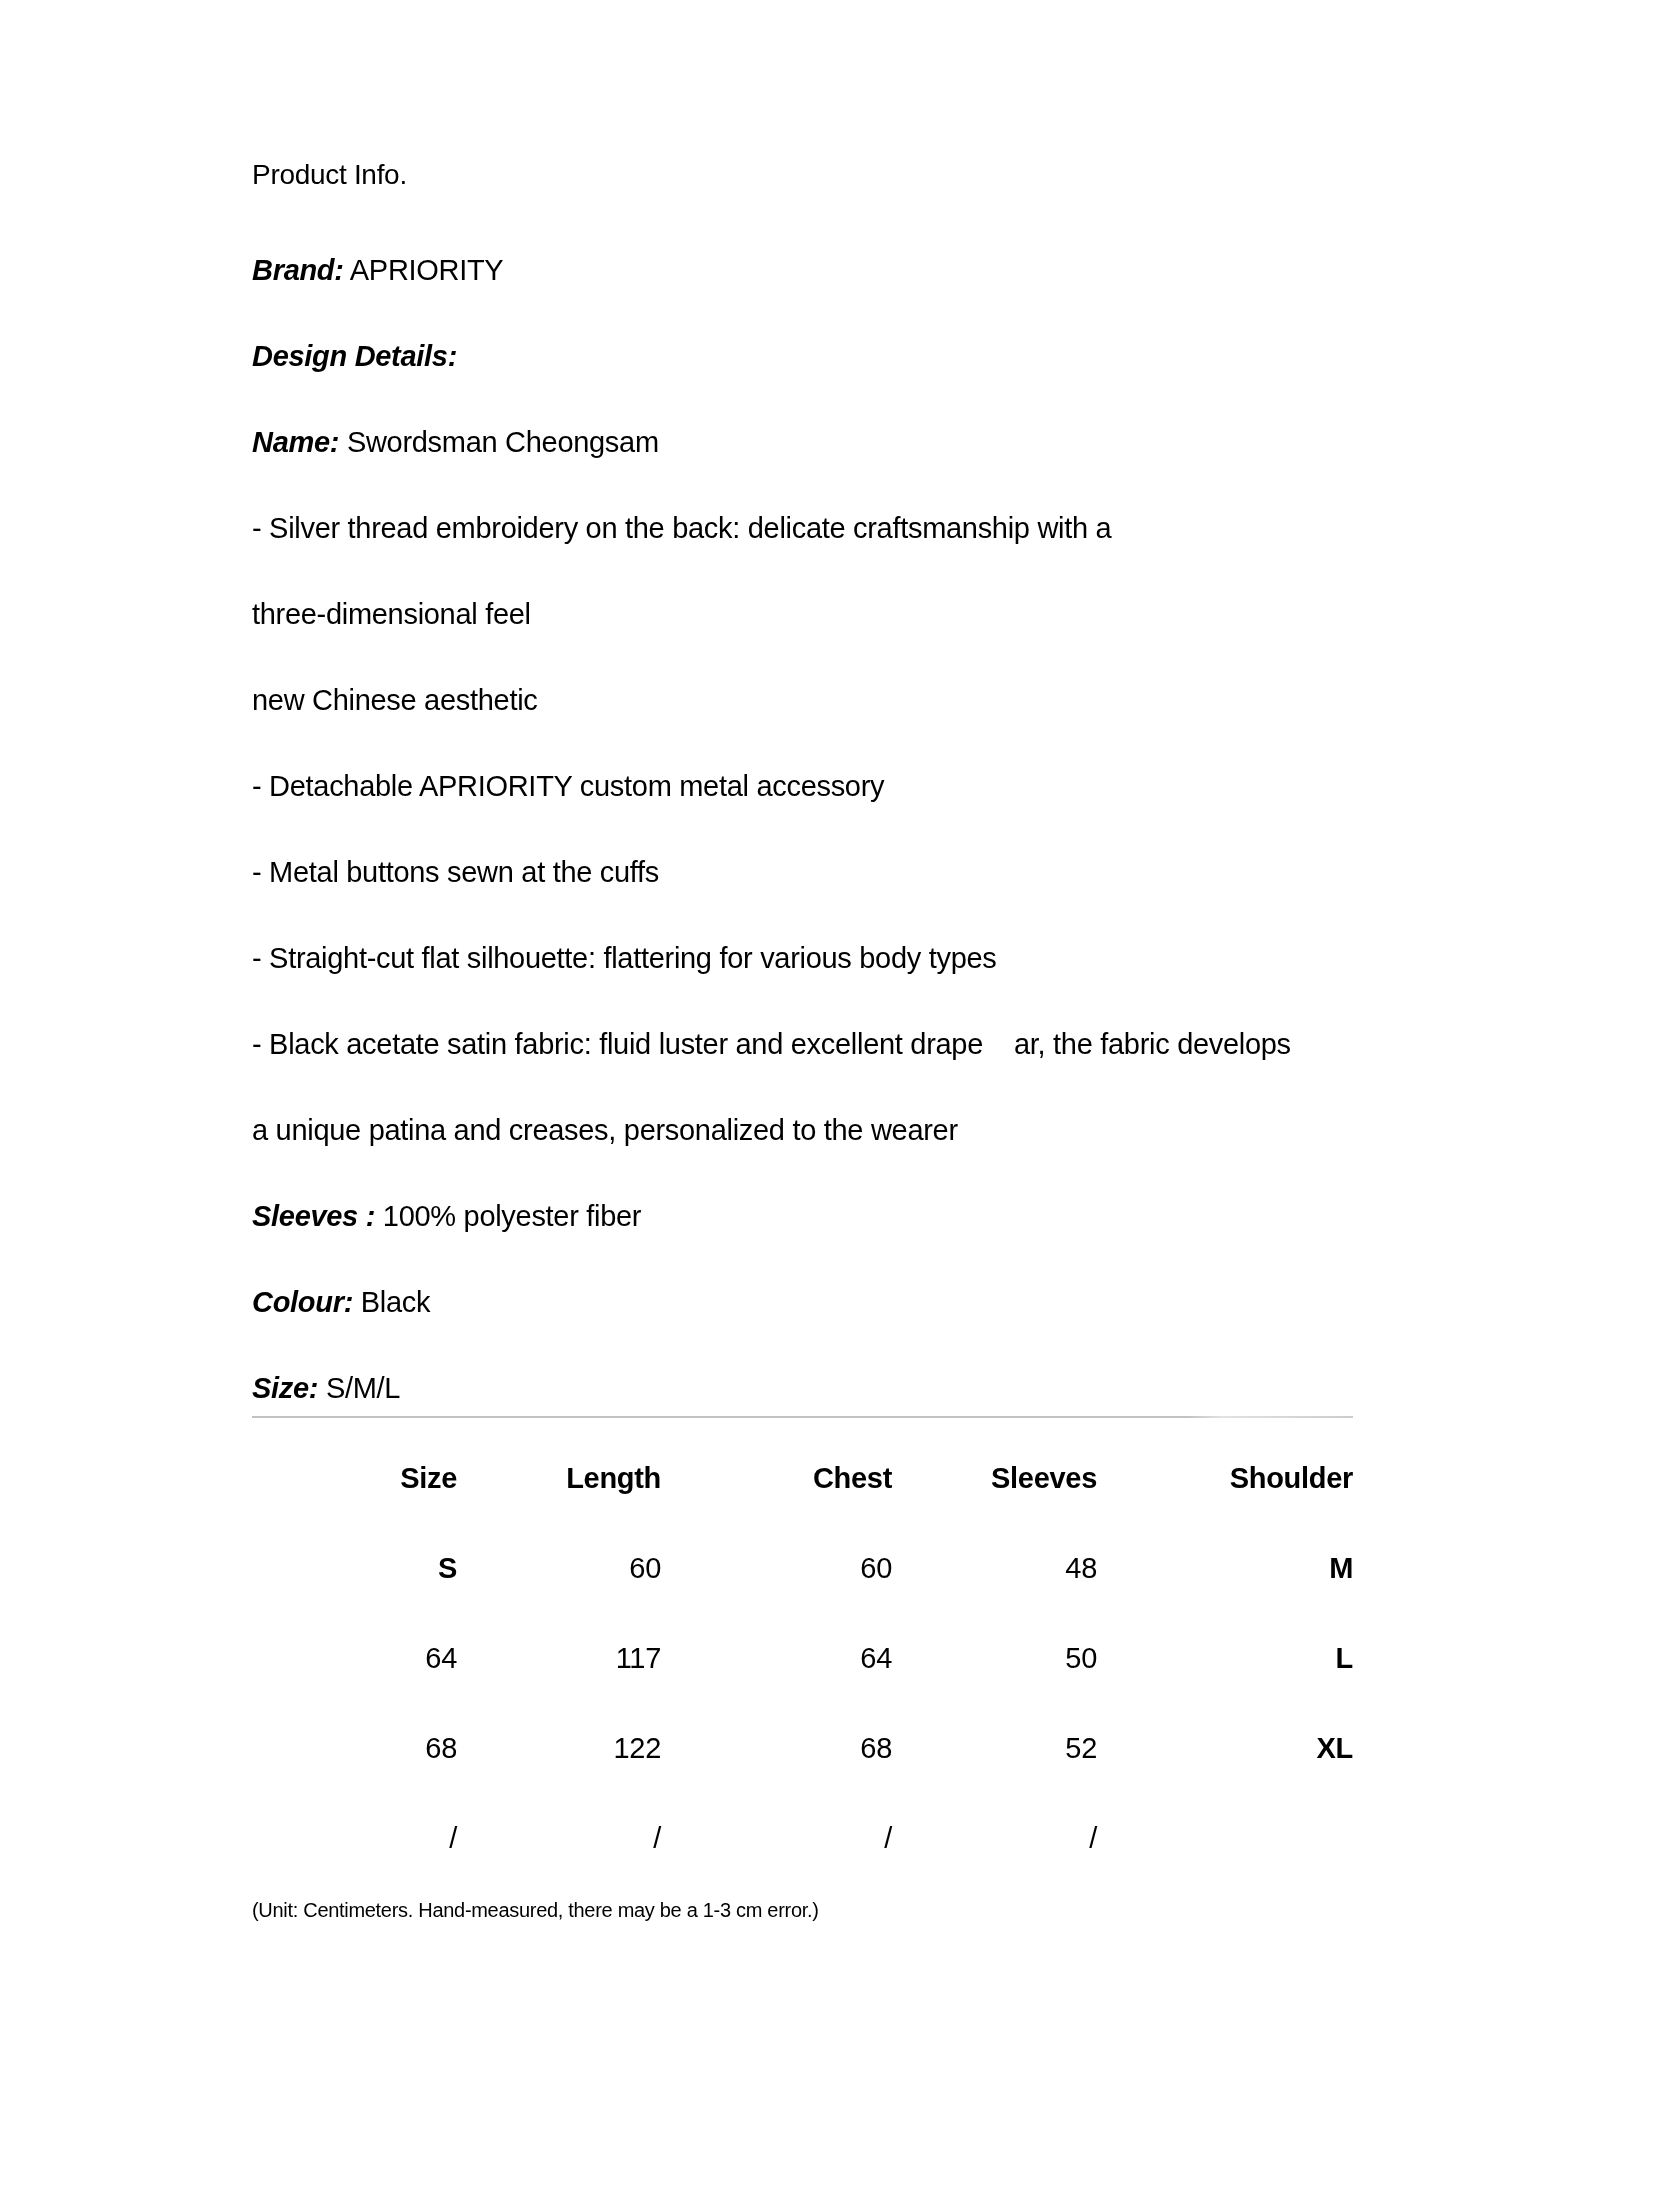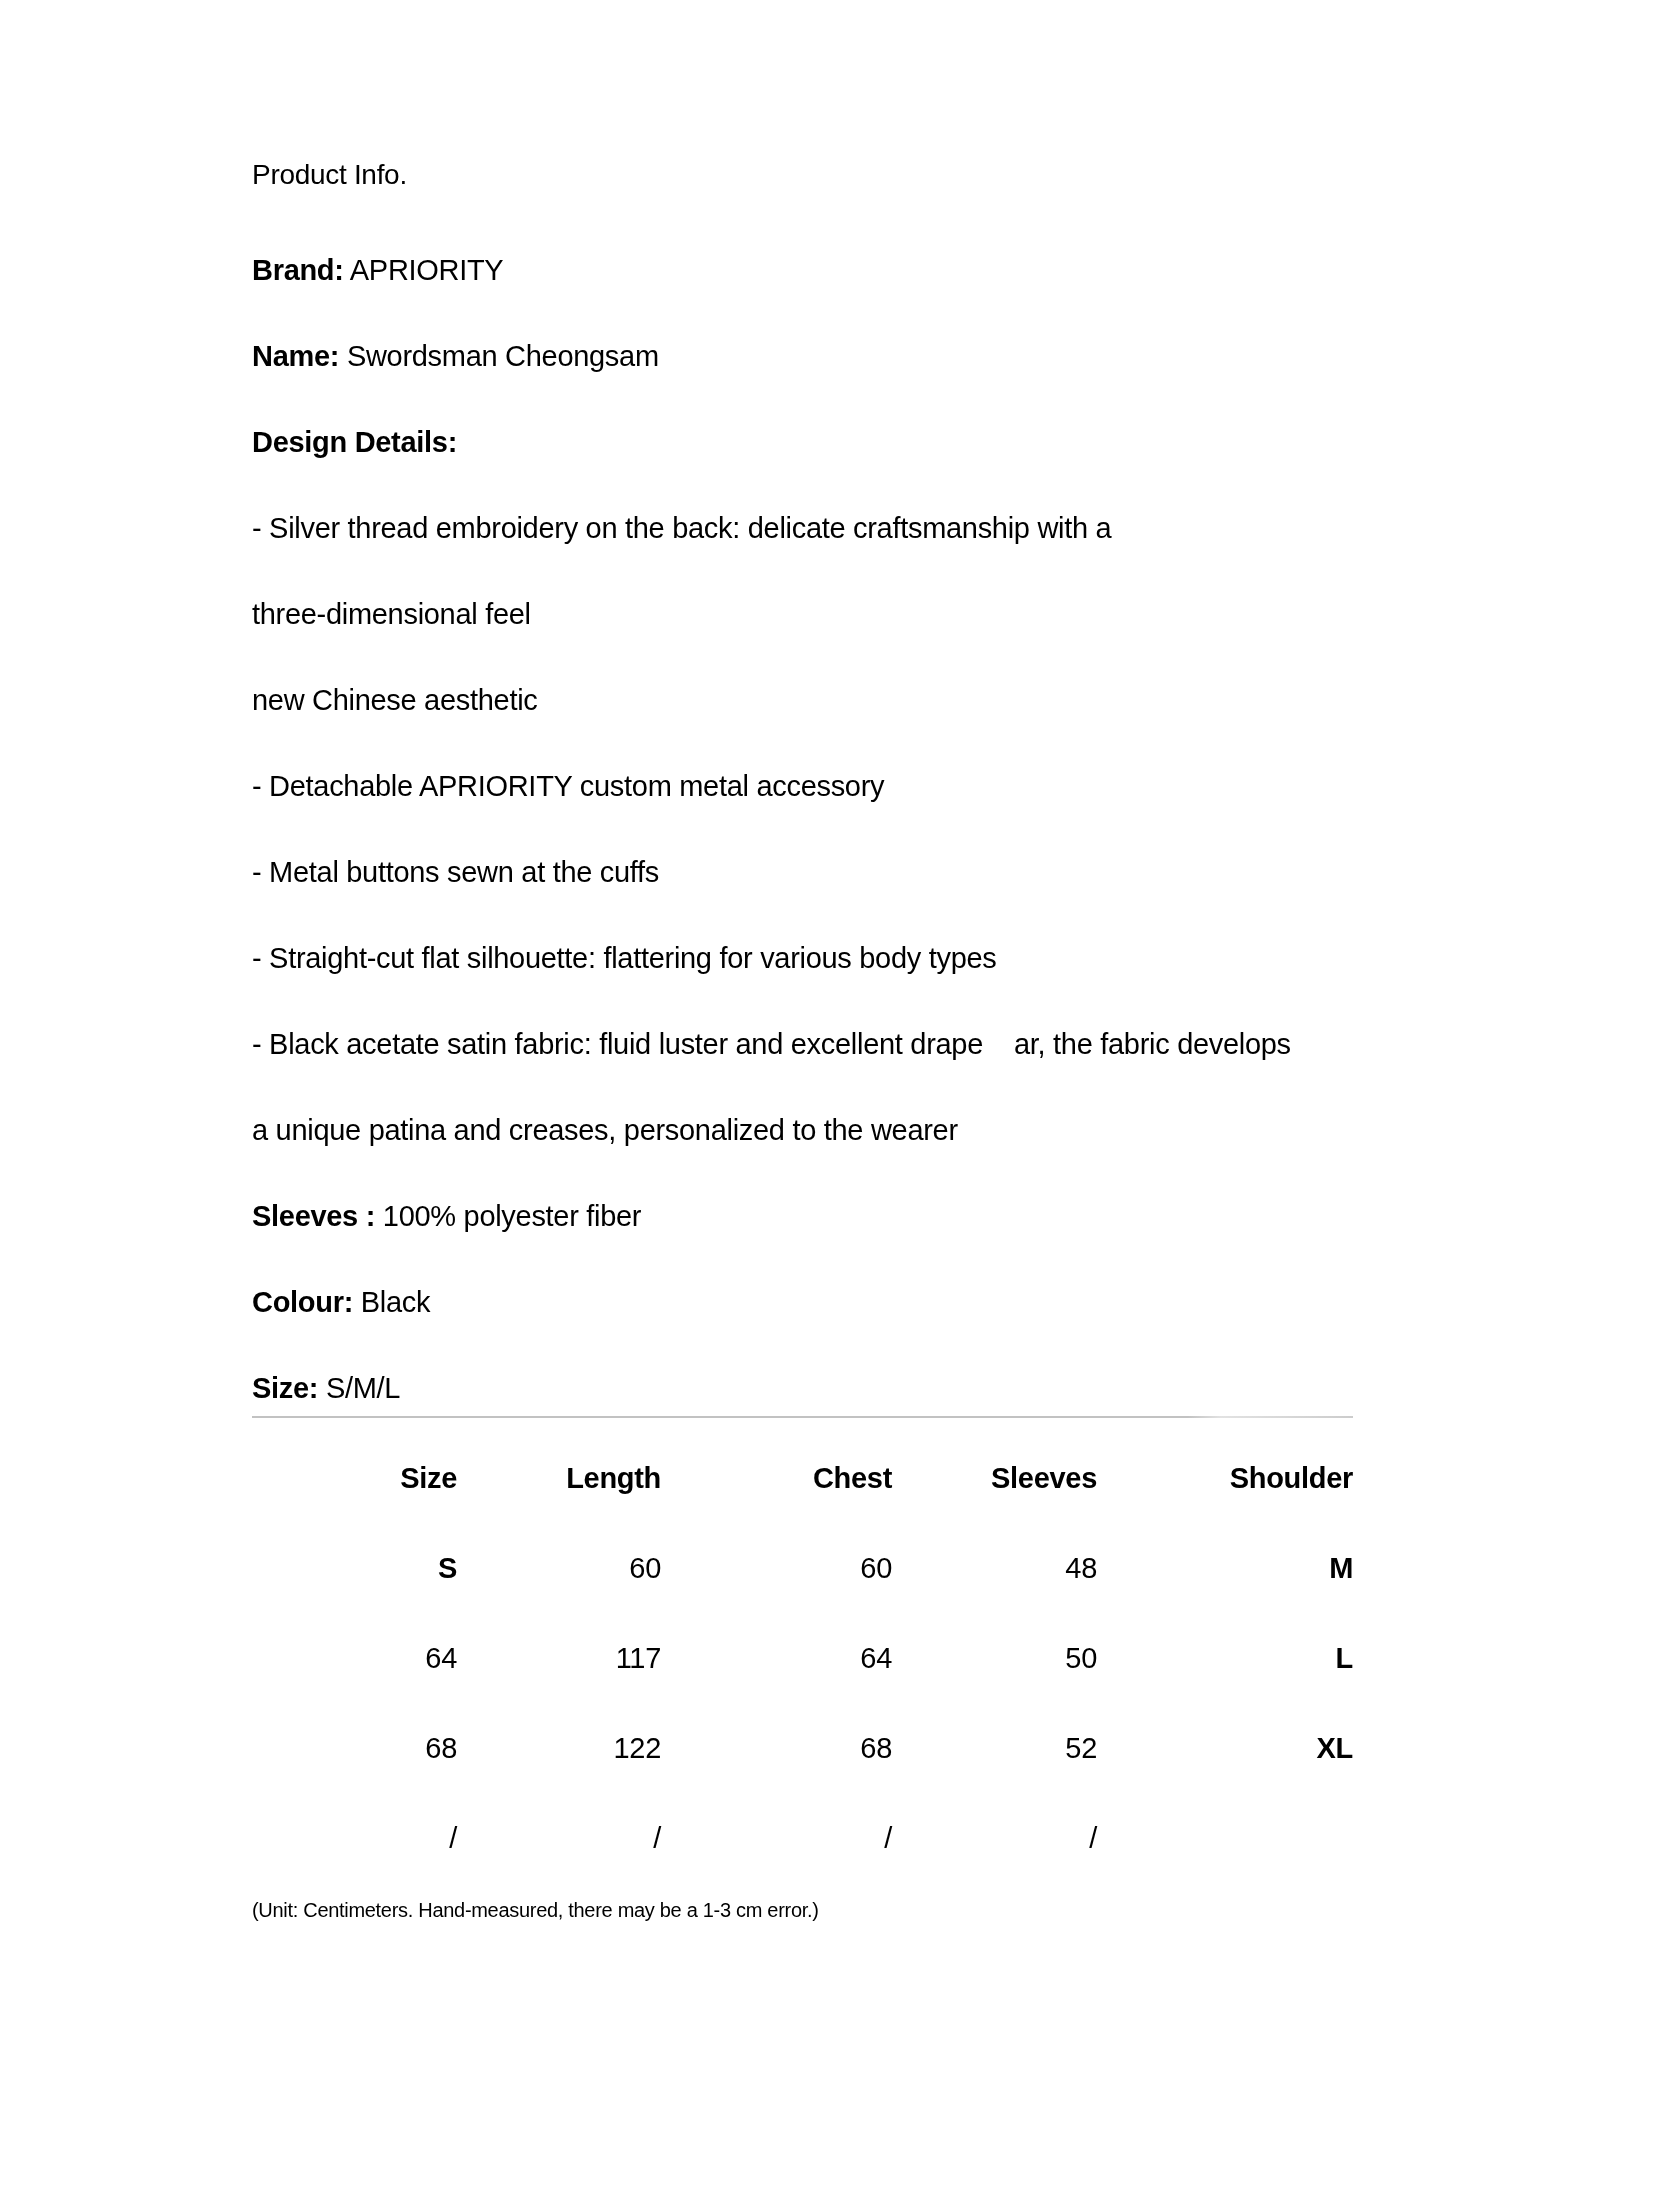--- a/index.html
+++ b/index.html
@@ -26,20 +26,21 @@
     white-space: pre;
   }
   .para {
     font-size: 29px;
     line-height: 86px;
     margin: 0;
     white-space: pre;
   }
   .para .label {
     font-weight: 700;
+    font-style: italic;
   }
   .rule {
     width: 1101px;
     height: 2.1px;
     margin-top: -15.3px;
     background: linear-gradient(90deg, #c2c2c2 0%, #c2c2c2 85%, #e2e2e2 88%, #cccccc 100%);
   }
   .size-table {
     display: grid;
     grid-template-columns: 205px 204px 231px 205px 1fr;
@@ -70,23 +71,23 @@
 </style>
 </head>
 <body>
 
 <div class="doc">
 
   <h1 class="title">Product Info.</h1>
 
   <p class="para"><span class="label">Brand:</span><span> APRIORITY</span></p>
 
+  <p class="para"><span class="label">Design Details:</span><span></span></p>
+
   <p class="para"><span class="label">Name:</span><span> Swordsman Cheongsam</span></p>
-
-  <p class="para"><span class="label">Design Details:</span><span></span></p>
 
   <p class="para"><span class="label"></span><span>- Silver thread embroidery on the back: delicate craftsmanship with a</span></p>
 
   <p class="para"><span class="label"></span><span>three-dimensional feel</span></p>
 
 
   <p class="para"><span class="label"></span><span>new Chinese aesthetic</span></p>
 
   <p class="para"><span class="label"></span><span>- Detachable APRIORITY custom metal accessory</span></p>
 

